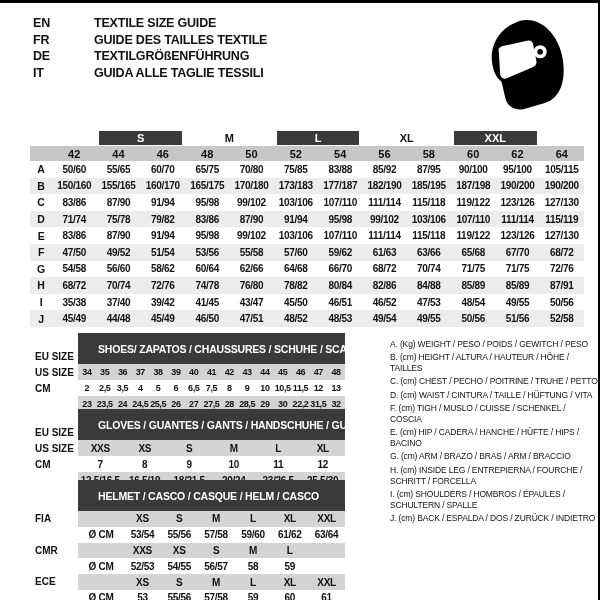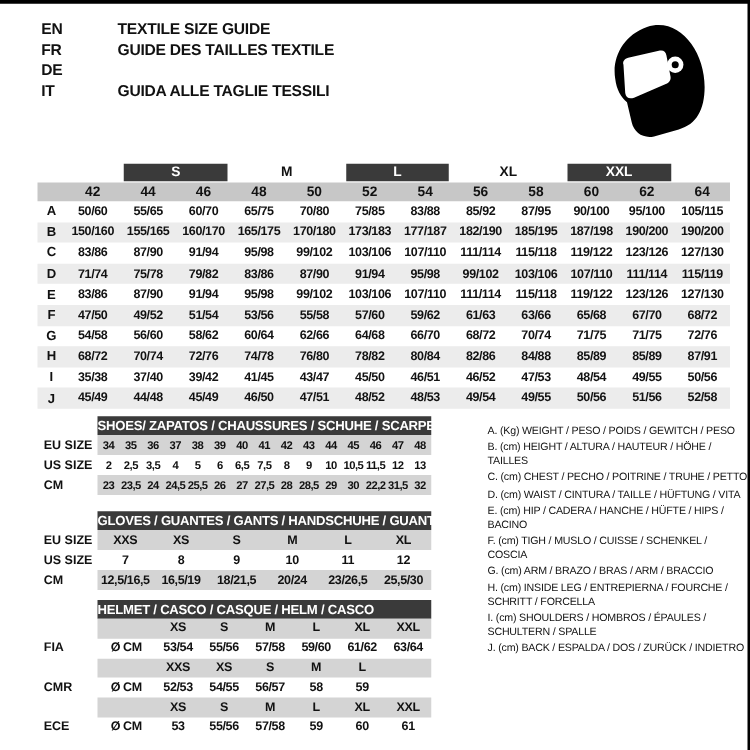--- a/index.html
+++ b/index.html
@@ -33,22 +33,22 @@
   .t-cell{text-align:center;white-space:nowrap;overflow:visible;}
   .t-label{font-size:10.5px;}
   
   .sec{position:absolute;left:0;width:600px;}
   #shoes-sec{top:330px;} #gloves-sec{top:406px;} #helmet-sec{top:477px;}
   .side{position:absolute;left:35px;top:15px;width:44px;}
   .side-label{font-weight:bold;font-size:10px;display:flex;align-items:center;white-space:nowrap;}
   #shoes-sec .side-label,#gloves-sec .side-label{height:16px;}
   #helmet-sec .side-label{height:15.8px;}
   .tbl{position:absolute;left:78px;width:267px;}
-  .tbl-header{height:15px;background:var(--c-dark);color:#fff;font-weight:bold;font-size:10.5px;
-              display:flex;align-items:center;padding-left:0;letter-spacing:-0.2px;white-space:nowrap;}
+  .tbl-header{height:31px;background:var(--c-dark);color:#fff;font-weight:bold;font-size:10.5px;
+              display:flex;align-items:center;padding-left:20px;letter-spacing:-0.2px;white-space:nowrap;}
   .band{background:var(--c-band2);}
   .s-row{display:grid;grid-template-columns:repeat(15,1fr);height:16px;align-items:center;
          font-weight:bold;font-size:9px;letter-spacing:-0.4px;}
   .g-row{display:grid;grid-template-columns:repeat(6,1fr);height:16px;align-items:center;
          font-weight:bold;font-size:10px;letter-spacing:-0.3px;}
   .h-row{display:grid;grid-template-columns:46px repeat(6,1fr);height:15.8px;align-items:center;
          font-weight:bold;font-size:10px;letter-spacing:-0.3px;}
   .s-cell,.g-cell,.h-cell{text-align:center;white-space:nowrap;overflow:visible;}
   
   .legend{position:absolute;left:390px;top:336px;width:208px;}
@@ -63,20 +63,21 @@
       <div class="lang-row">
         <div class="lang-code">EN</div>
         <div class="lang-text">TEXTILE SIZE GUIDE</div>
       </div>
       <div class="lang-row">
         <div class="lang-code">FR</div>
         <div class="lang-text">GUIDE DES TAILLES TEXTILE</div>
       </div>
       <div class="lang-row">
         <div class="lang-code">DE</div>
+        <div class="lang-text">TEXTILGRÖßENFÜHRUNG</div>
       </div>
       <div class="lang-row">
         <div class="lang-code">IT</div>
         <div class="lang-text">GUIDA ALLE TAGLIE TESSILI</div>
       </div>
     </div>
 
   <div class="helmet-logo">
     <svg viewBox="0 0 86 102" xmlns="http://www.w3.org/2000/svg">
       <path d="M33,6 C13,13 3,32 6,50 C7,59 11,66 16,70 L20,87 C22,96 30,101 39,99 L60,93 C75,89 82,76 82,57 C82,26 60,-3 33,6 Z" fill="#000"></path>
@@ -428,21 +429,21 @@
           </div>
         </div>
     </div>
   </div>
 
   <div class="legend">
       <div class="legend-item">A. (Kg) WEIGHT / PESO / POIDS / GEWITCH / PESO</div>
       <div class="legend-item">B. (cm) HEIGHT / ALTURA / HAUTEUR / HÖHE / TAILLES</div>
       <div class="legend-item">C. (cm) CHEST / PECHO / POITRINE / TRUHE / PETTO</div>
       <div class="legend-item">D. (cm) WAIST / CINTURA / TAILLE / HÜFTUNG / VITA</div>
+      <div class="legend-item">F. (cm) TIGH / MUSLO / CUISSE / SCHENKEL / COSCIA</div>
       <div class="legend-item">E. (cm) HIP / CADERA / HANCHE / HÜFTE / HIPS / BACINO</div>
-      <div class="legend-item">F. (cm) TIGH / MUSLO / CUISSE / SCHENKEL / COSCIA</div>
       <div class="legend-item">G. (cm) ARM / BRAZO / BRAS / ARM / BRACCIO</div>
       <div class="legend-item">H. (cm) INSIDE LEG / ENTREPIERNA / FOURCHE / SCHRITT / FORCELLA</div>
       <div class="legend-item">I. (cm) SHOULDERS / HOMBROS / ÉPAULES / SCHULTERN / SPALLE</div>
       <div class="legend-item">J. (cm) BACK / ESPALDA / DOS / ZURÜCK / INDIETRO</div>
     </div>
 
 </div>
 
 </body></html>

